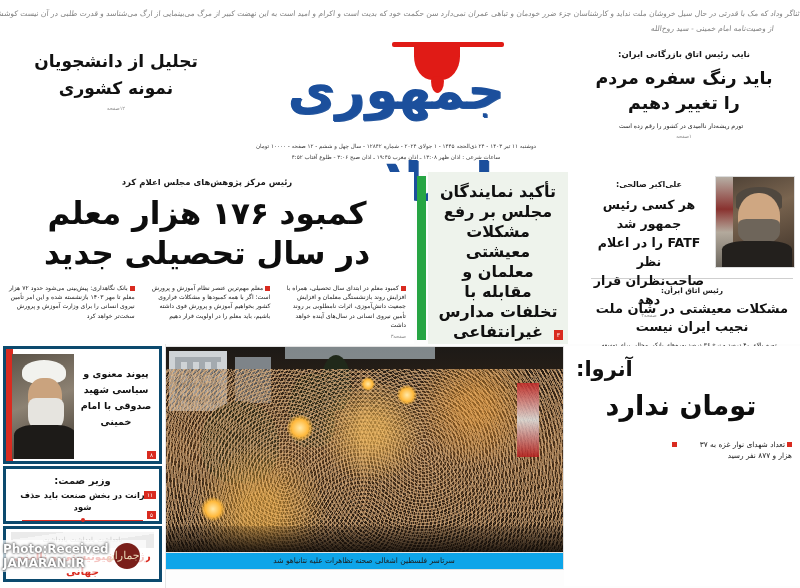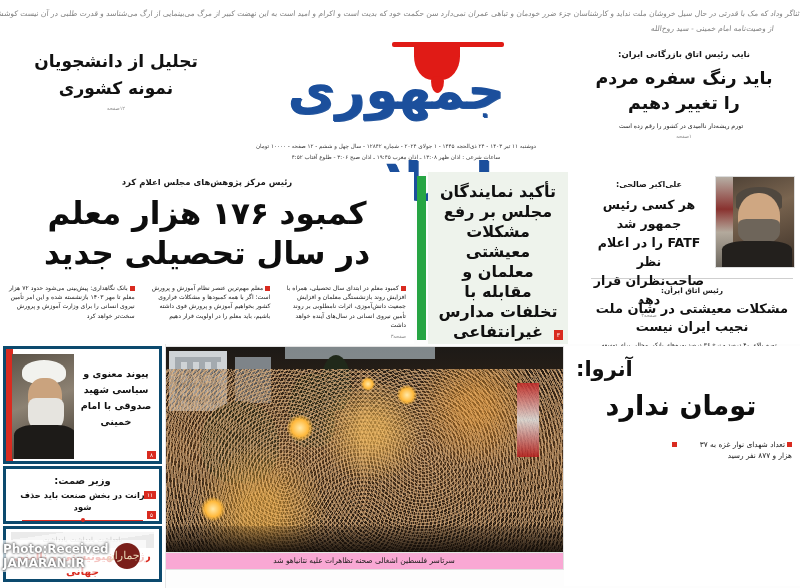--- a/index.html
+++ b/index.html
@@ -309,21 +309,21 @@
   .ph-l3 { left: 232px; top: 38px; width: 20px; height: 20px; }
   .ph-l4 { left: 196px; top: 30px; width: 14px; height: 14px; }
   .ph-ground {
     position: absolute; left: 0; right: 0; bottom: 0; height: 26px;
     background: linear-gradient(180deg, rgba(40,28,18,.2), rgba(20,14,9,.9));
   }
 
   .photo-caption {
     position: absolute; right: 236px; top: 209px;
     width: 400px; height: 17px;
-    background: #f9a8d4; border: 1px solid #e2e2e2; border-top: none;
+    background: #0ea5e9; border: 1px solid #e2e2e2; border-top: none;
     font-size: 7.5px; color: #1c1c1c; line-height: 16px; text-align: center;
   }
 
   
   .sidebar {
     position: absolute; left: 0; top: 0; width: 166px; height: 244px;
     background: #fff; border-right: 1px solid #e6e6e6;
   }
   .sb-card {
     position: relative; border: 3px solid #0c4a6e; background: #fff;

